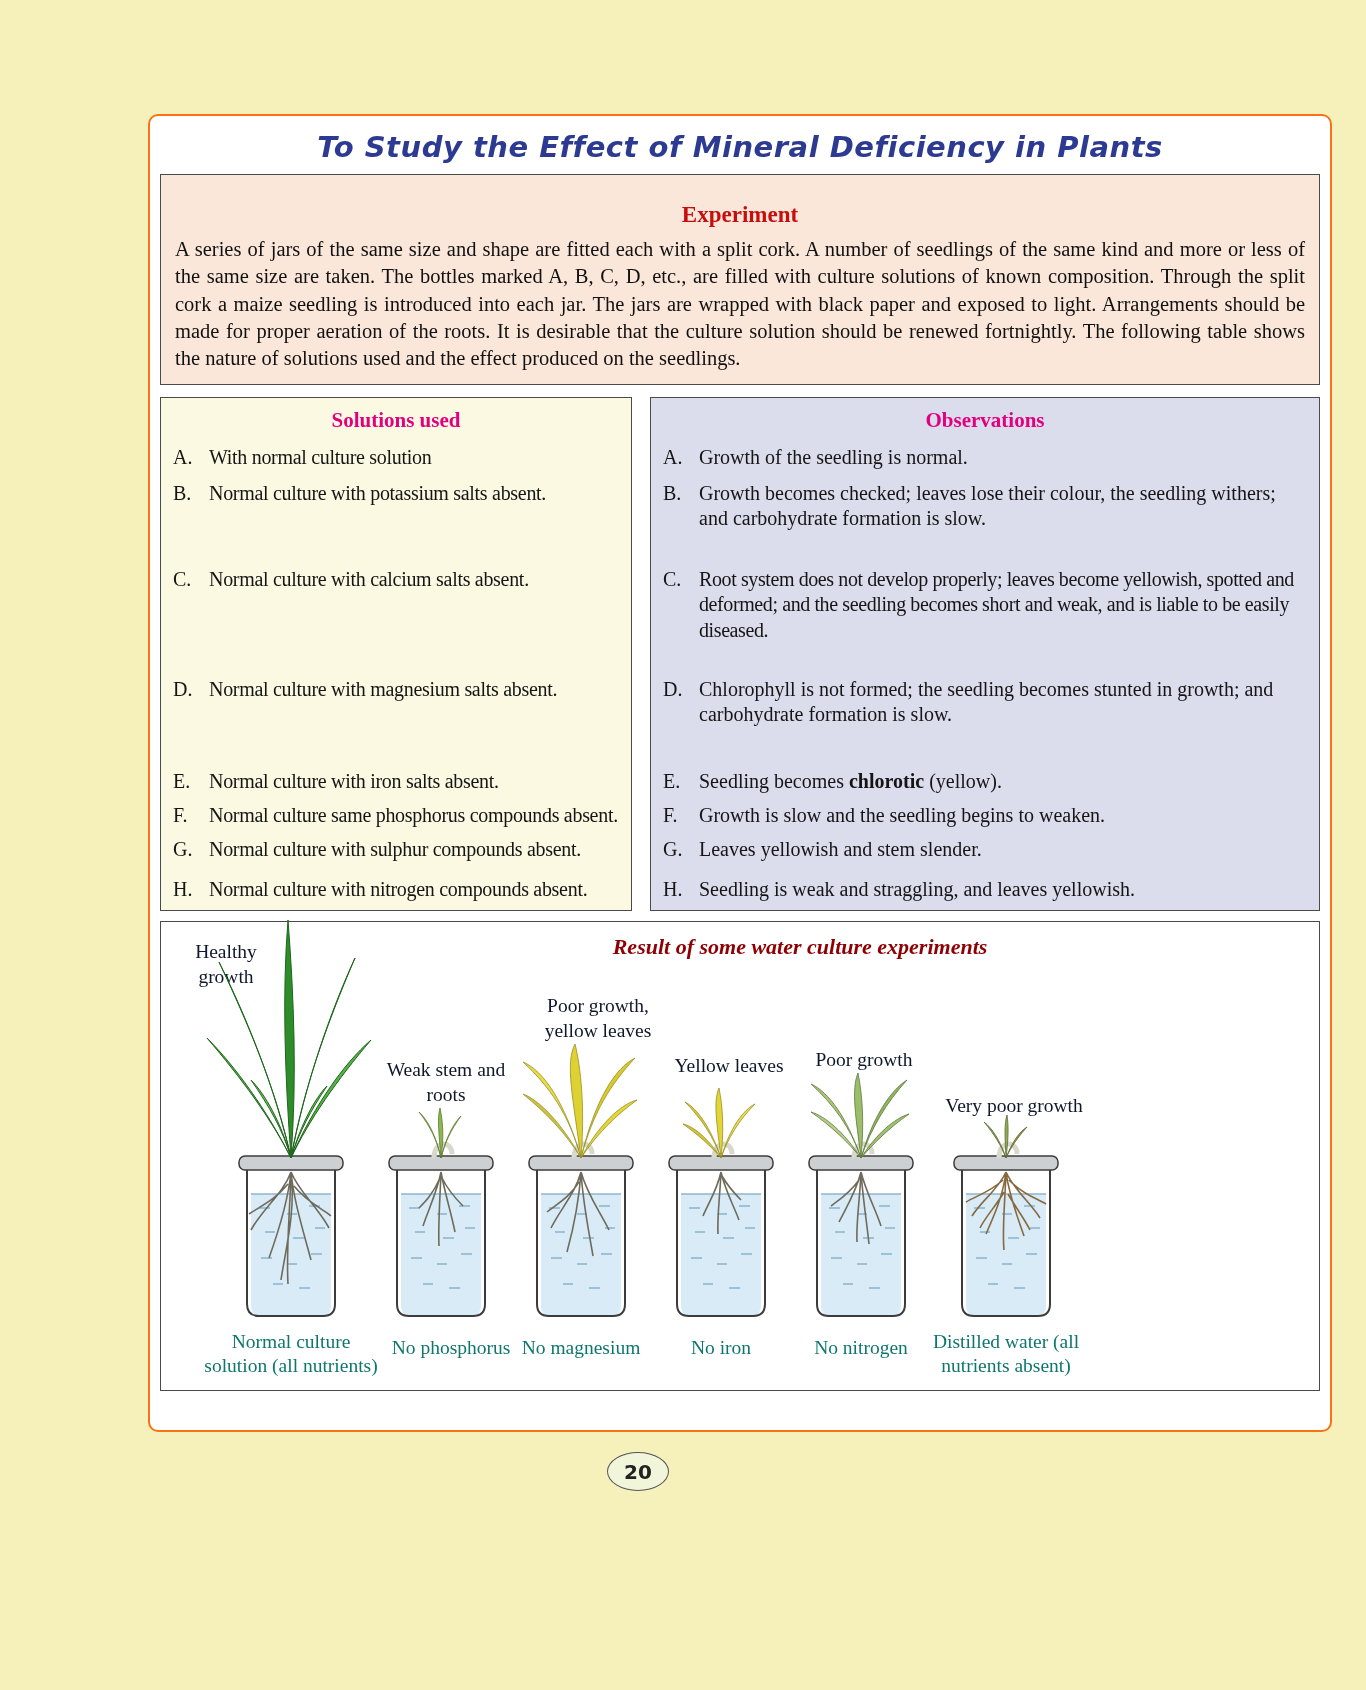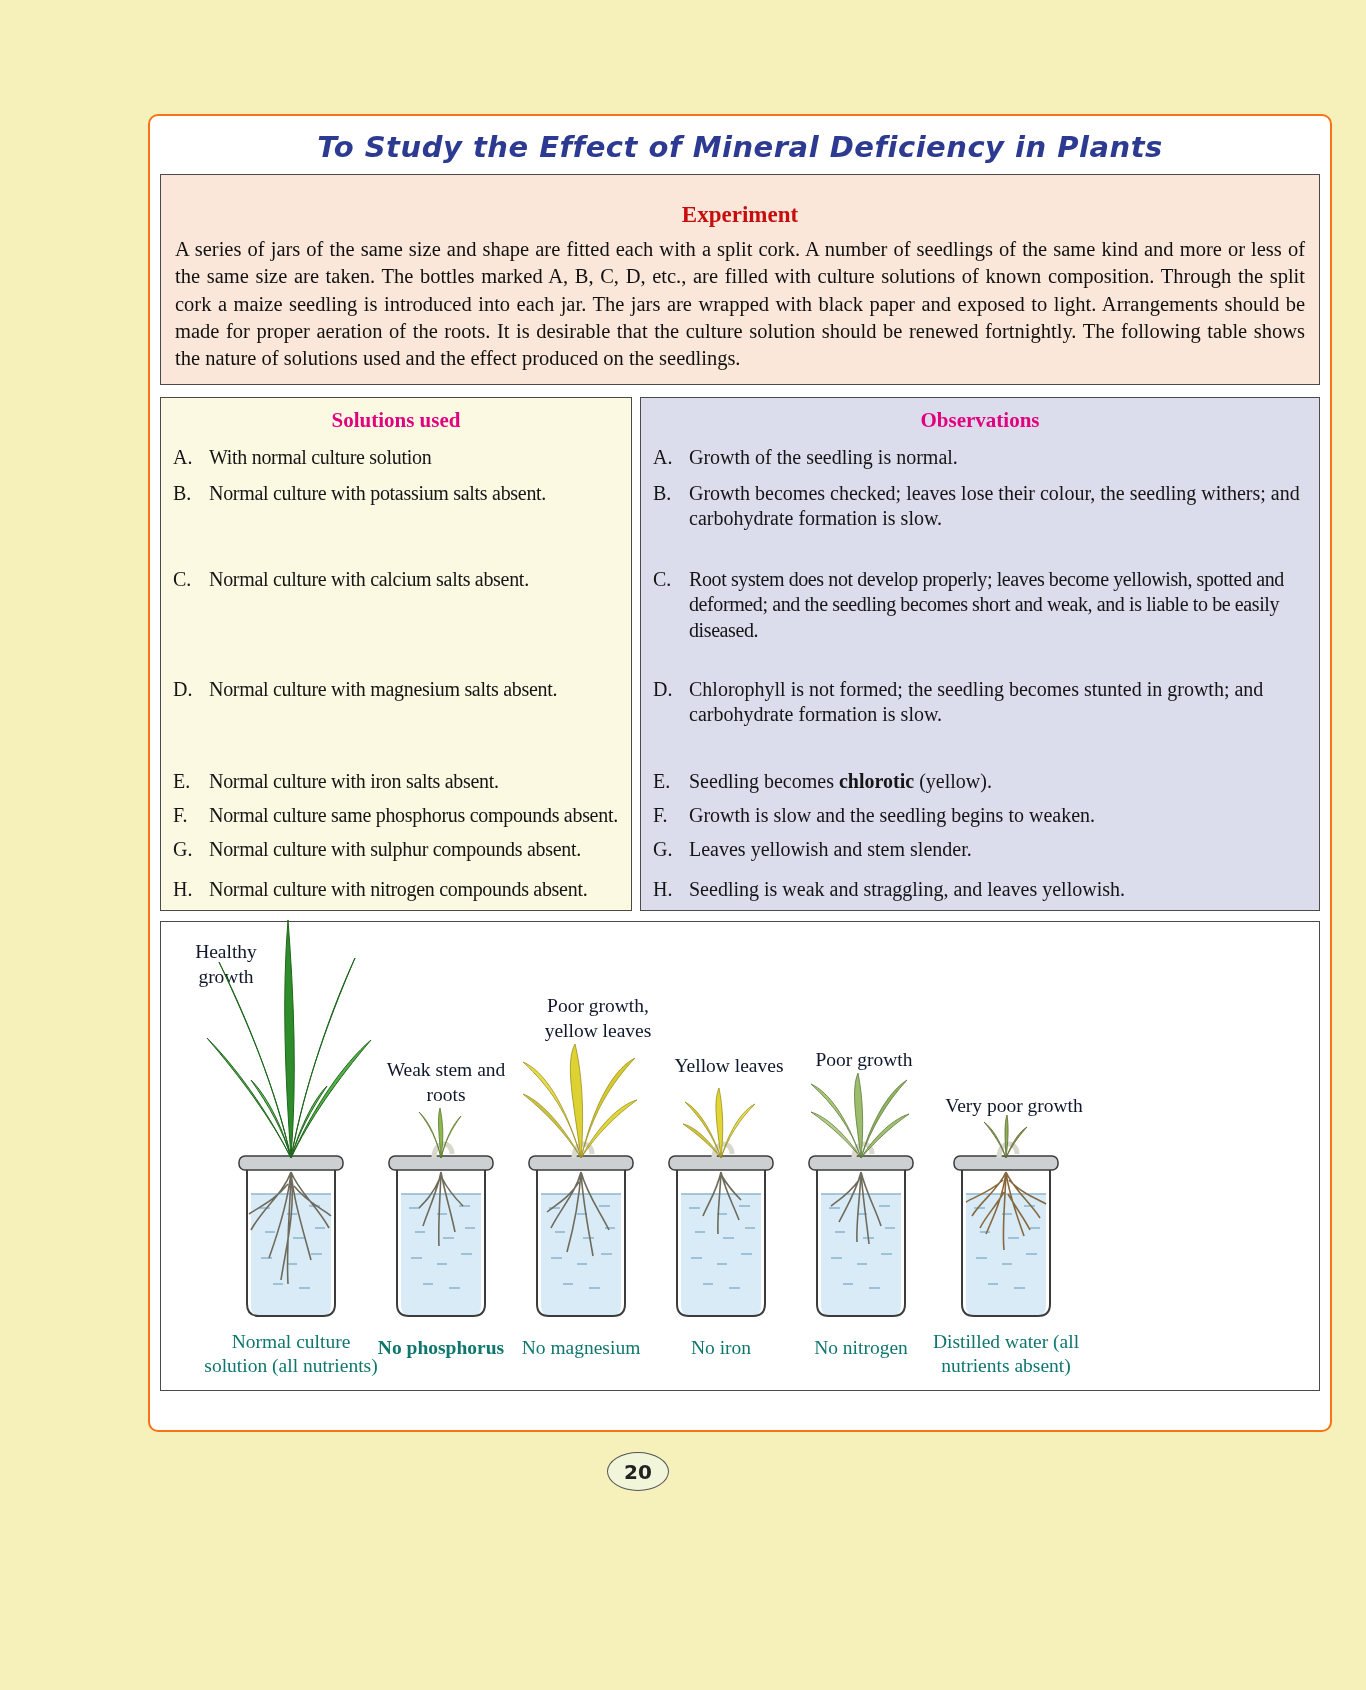--- a/index.html
+++ b/index.html
@@ -25,21 +25,21 @@
     padding:6px 14px 12px; box-sizing:border-box;
   }
   .exp-box h2 {
     margin:21px 0 8px; text-align:center; font-size:23px; font-weight:bold;
     color:#c60e0e;
   }
   .exp-box p {
     margin:0; font-size:20.5px; line-height:1.33; text-align:justify; color:#111;
   }
   
-  .table-wrap { margin:12px 10px 0; display:flex; gap:8px;border-radius:24px; }
+  .table-wrap { margin:12px 10px 0; display:flex; gap:18px;border-radius:24px; }
   .col { border:1px solid #4a4a4a; padding:8px 12px 8px; box-sizing:border-box; }
   .col.solutions { width:472px; background:#fcf9e2; }
   .col.observations { flex:1; background:#dbdcec; }
   .col h3 { margin:2px 0 12px; text-align:center; font-size:21px; color:#e2007e; }
   .trow { display:flex; font-size:20px; line-height:1.26; }
   .trow .letter { flex:none; width:36px; }
   .trow .txt { flex:1; }
   .solutions .trow .txt { letter-spacing:-0.3px; }
   .squeeze { letter-spacing:-0.4px; }
   .rh-a { min-height:36px; } .rh-b { min-height:86px; } .rh-c { min-height:110px; }
@@ -63,21 +63,21 @@
   .ann-3 { left:498px; top:132px; width:140px; }
   .ann-4 { left:633px; top:126px; width:140px; }
   .ann-5 { left:773px; top:172px; width:160px; }
   .jar-svg { position:absolute; bottom:66px; }
   .jar-0 { left:40px; }  .jar-1 { left:215px; } .jar-2 { left:355px; }
   .jar-3 { left:495px; } .jar-4 { left:635px; } .jar-5 { left:780px; }
   .caption {
     position:absolute; font-size:19.5px; line-height:1.25; text-align:center; color:#0f766e;
   }
   .cap-0 { left:40px;  width:180px; bottom:12px; }
-  .cap-1 { left:205px; width:150px; bottom:30px;font-weight:bold; }
+  .cap-1 { left:215px; width:150px; bottom:30px; }
   .cap-2 { left:345px; width:150px; bottom:30px; }
   .cap-3 { left:490px; width:140px; bottom:30px; }
   .cap-4 { left:625px; width:150px; bottom:30px; }
   .cap-5 { left:755px; width:180px; bottom:12px; }
   
   .page-num {
     position:absolute; left:607px; top:1452px; width:60px; height:37px;
     border:1.5px solid #555; border-radius:50%; background:#f1f6da;
     display:flex; align-items:center; justify-content:center;
     font-family:"DejaVu Sans", sans-serif; font-size:20px; color:#222;font-weight:bold;
@@ -165,20 +165,21 @@
           <span class="txt">Leaves yellowish and stem slender.</span>
         </div>
         <div class="trow">
           <span class="letter">H.</span>
           <span class="txt">Seedling is weak and straggling, and leaves yellowish.</span>
         </div>
       </div>
     </section>
 
     <section class="figure-box">
+      <div class="figure-title">Result of some water culture experiments</div>
 
       <div class="annotation ann-0">Healthy growth</div>
       <div class="annotation ann-1">Weak stem and roots</div>
       <div class="annotation ann-2">Poor growth, yellow leaves</div>
       <div class="annotation ann-3">Yellow leaves</div>
       <div class="annotation ann-4">Poor growth</div>
       <div class="annotation ann-5">Very poor growth</div>
 
       <svg class="jar-svg jar-0" width="180" height="408" viewBox="0 0 180 408">
         <path d="M50 278 L50 390 Q50 400 60 400 L120 400 Q130 400 130 390 L130 278 Z" fill="#d8ebf7"></path>

